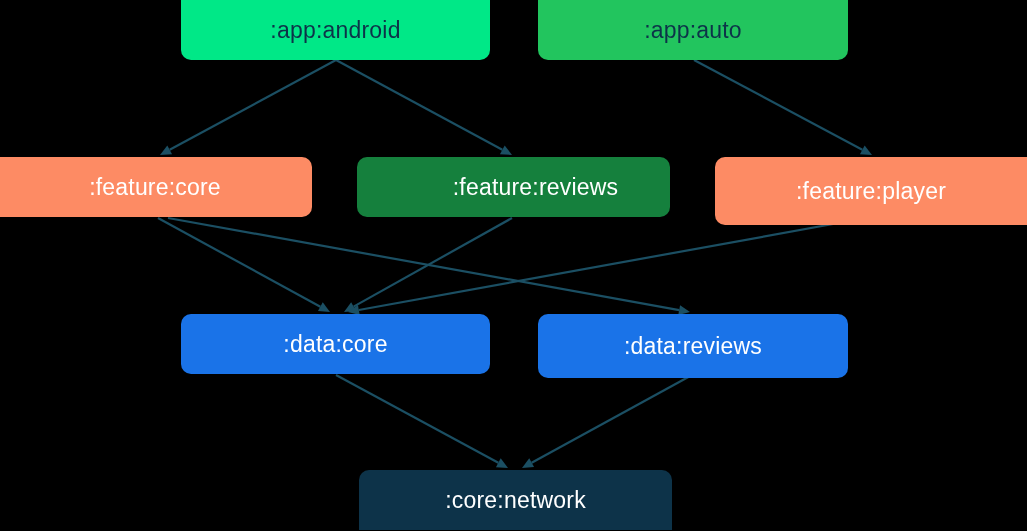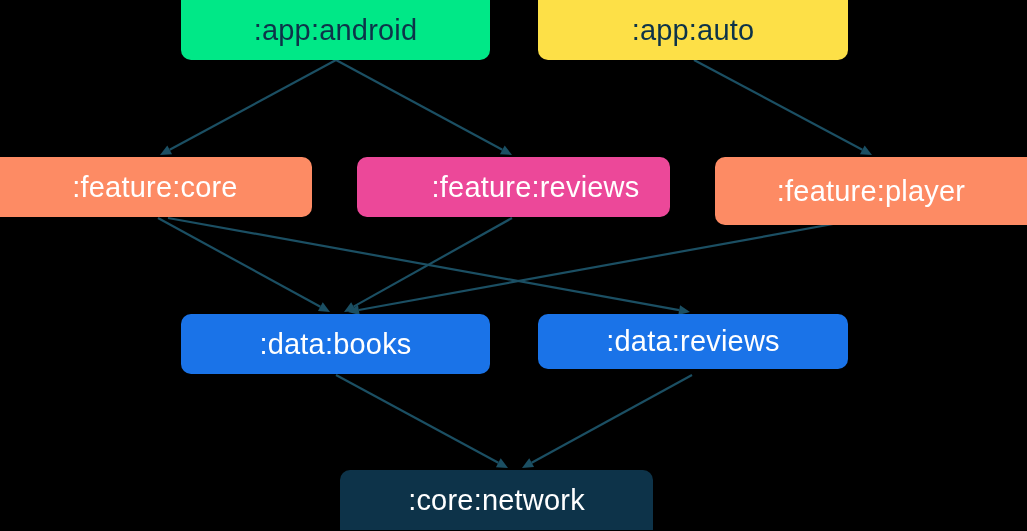--- a/index.html
+++ b/index.html
@@ -23,21 +23,21 @@
     height: 531px;
     pointer-events: none;
   }
   .node {
     position: absolute;
     box-sizing: border-box;
     border-radius: 10px;
     display: flex;
     align-items: center;
     justify-content: center;
-    font-size: 29px;
+    font-size: 23px;
     letter-spacing: 0.2px;
     white-space: nowrap;
     z-index: 2;
   }
   .node-label {
     display: block;
     line-height: 1;
   }
 </style>
 </head>
@@ -81,36 +81,36 @@
       <g>
         <line x1="692" y1="375" x2="531.6503356488381" y2="462.72069873328263" stroke="#1b4f63" stroke-width="2.2"></line>
         <polygon points="522,468 529.2506532548757,458.33418252926526 534.0500180428005,467.1072149373" fill="#1b4f63"></polygon>
       </g>
     </svg>
 
   <div id="nodes-layer">
       <div class="node" style="left: 181px; top: 0px; width: 309px; height: 60px; background: rgb(0, 232, 135); color: rgb(13, 51, 73); border-top-left-radius: 0px; border-top-right-radius: 0px;">
         <span class="node-label">:app:android</span>
       </div>
-      <div class="node" style="left: 538px; top: 0px; width: 310px; height: 60px; background: #fde047; color: rgb(13, 51, 73); border-top-left-radius: 0px; border-top-right-radius: 0px;">
+      <div class="node" style="left: 538px; top: 0px; width: 310px; height: 60px; background: #22c55e; color: rgb(13, 51, 73); border-top-left-radius: 0px; border-top-right-radius: 0px;">
         <span class="node-label">:app:auto</span>
       </div>
       <div class="node" style="left: -2px; top: 157px; width: 314px; height: 60px; background: rgb(253, 139, 100); color: rgb(255, 255, 255); border-top-left-radius: 0px; border-bottom-left-radius: 0px;">
         <span class="node-label">:feature:core</span>
       </div>
-      <div class="node" style="left: 357px; top: 157px; width: 313px; height: 60px; background: #ec4899; color: rgb(255, 255, 255); padding-left: 44px;">
+      <div class="node" style="left: 357px; top: 157px; width: 313px; height: 60px; background: #15803d; color: rgb(255, 255, 255); padding-left: 44px;">
         <span class="node-label">:feature:reviews</span>
       </div>
       <div class="node" style="left: 715px; top: 157px; width: 312px; height: 68px; background: rgb(253, 139, 100); color: rgb(255, 255, 255); border-top-right-radius: 0px; border-bottom-right-radius: 0px;">
         <span class="node-label">:feature:player</span>
       </div>
       <div class="node" style="left: 181px; top: 314px; width: 309px; height: 60px; background: rgb(26, 115, 232); color: rgb(255, 255, 255);">
-        <span class="node-label">:data:books</span>
+        <span class="node-label">:data:core</span>
       </div>
-      <div class="node" style="left: 538px; top: 314px; width: 310px; height: 55px; background: rgb(26, 115, 232); color: rgb(255, 255, 255);">
+      <div class="node" style="left: 538px; top: 314px; width: 310px; height: 64px; background: rgb(26, 115, 232); color: rgb(255, 255, 255);">
         <span class="node-label">:data:reviews</span>
       </div>
-      <div class="node" style="left: 340px; top: 470px; width: 313px; height: 60px; background: rgb(13, 51, 73); color: rgb(255, 255, 255); border-bottom-left-radius: 0px; border-bottom-right-radius: 0px;">
+      <div class="node" style="left: 359px; top: 470px; width: 313px; height: 60px; background: rgb(13, 51, 73); color: rgb(255, 255, 255); border-bottom-left-radius: 0px; border-bottom-right-radius: 0px;">
         <span class="node-label">:core:network</span>
       </div>
     </div>
 
 </div>
 
 </body></html>

